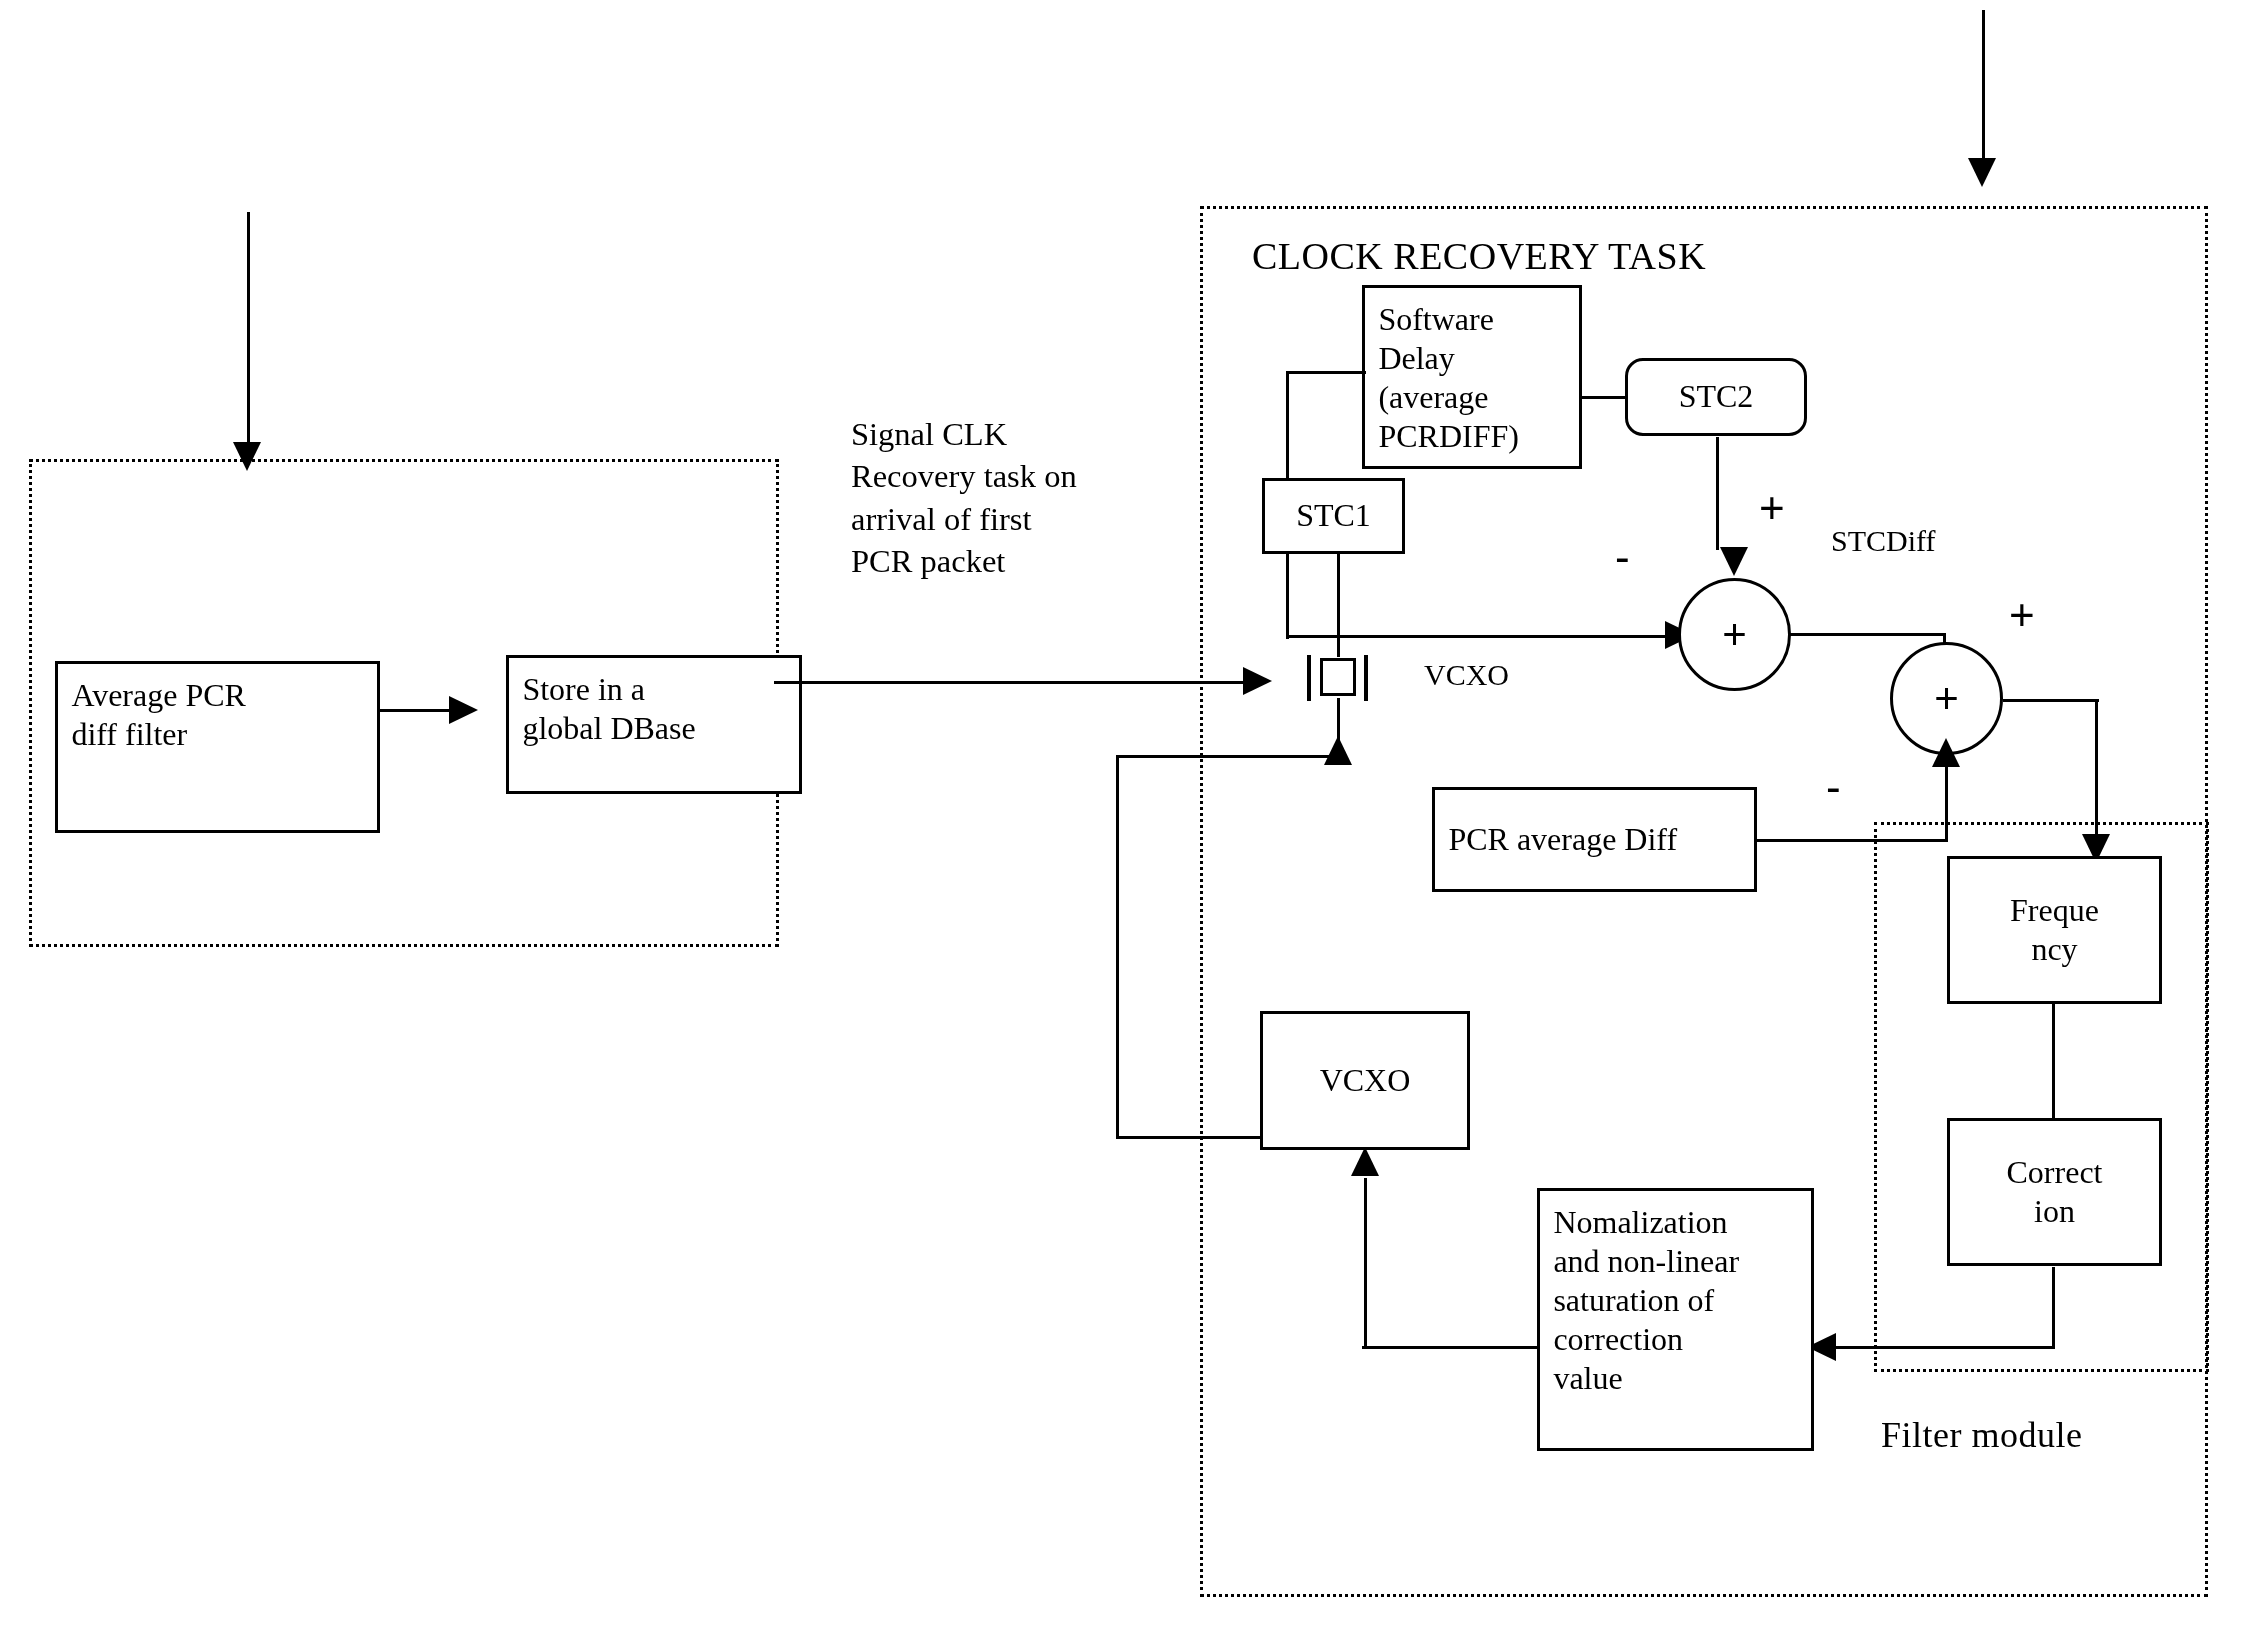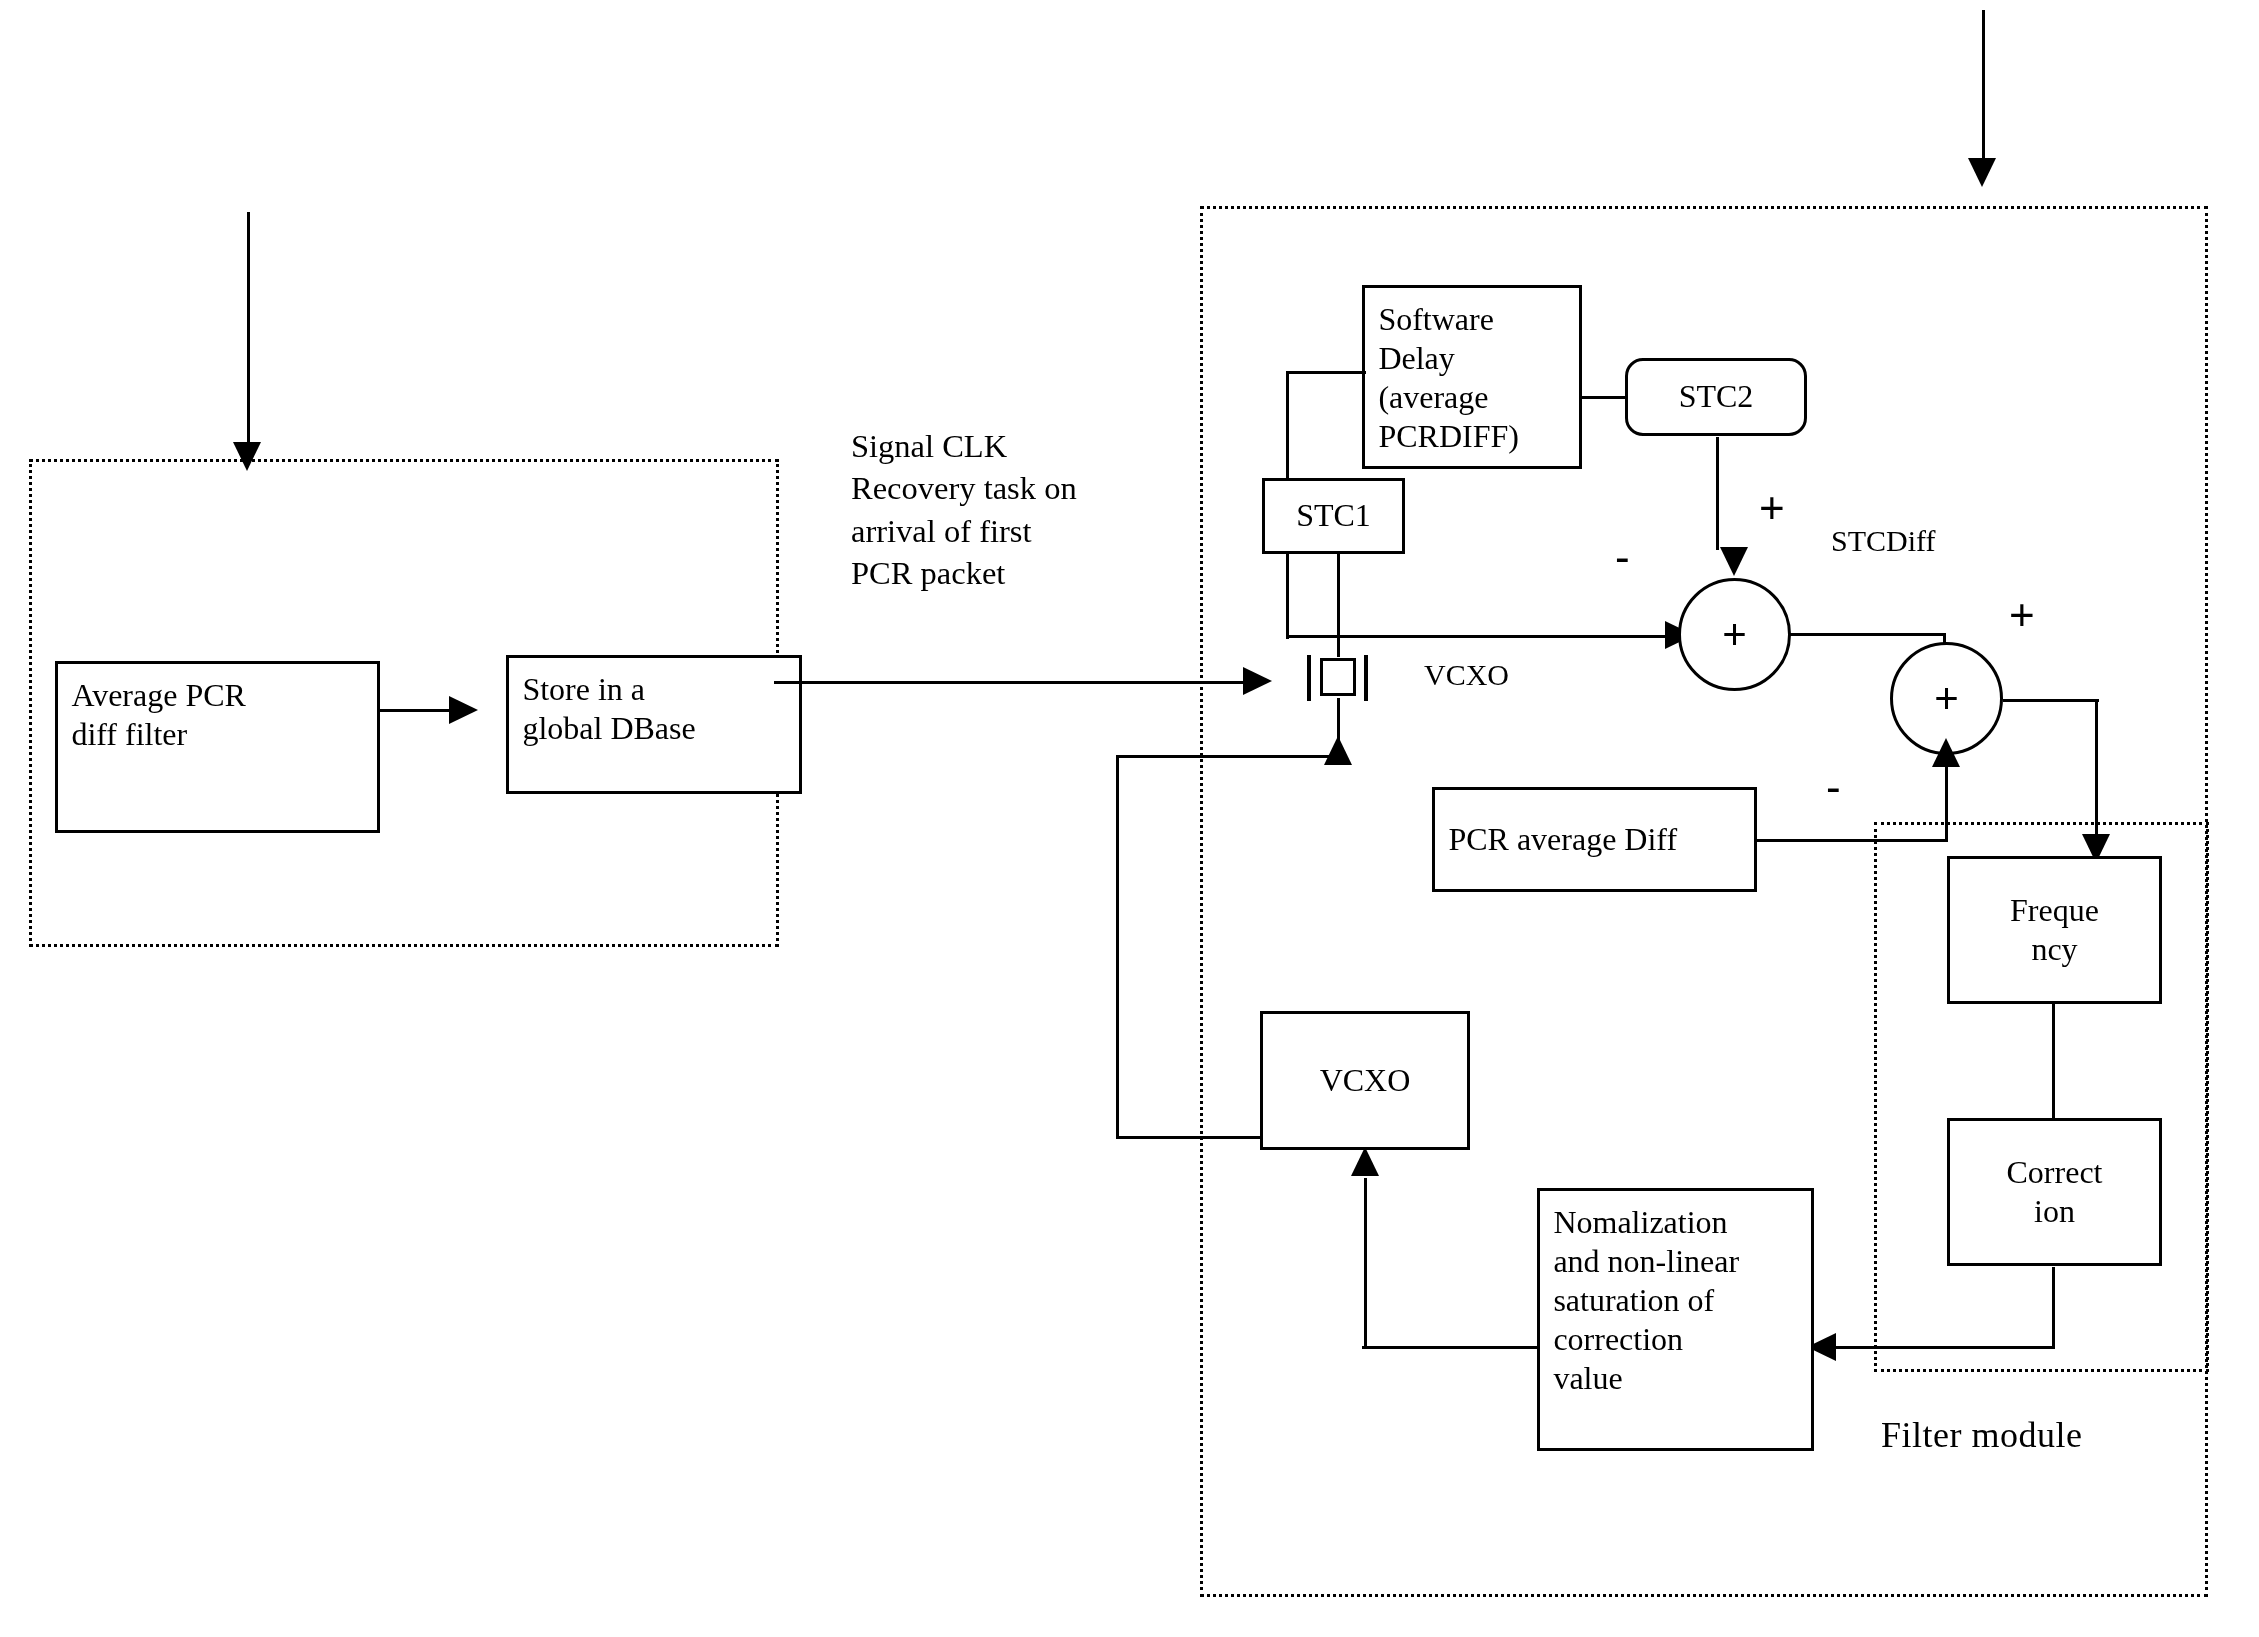--- a/index.html
+++ b/index.html
@@ -56,21 +56,20 @@
     align-items: flex-start;
     padding-top: 11.5px;
   }
   
   .free-text {
     position: absolute;
     font-size: 32.5px;
     line-height: 1.30;
     white-space: pre-line;
     text-align: left;
-    margin-top: 12px;
   }
   .sign {
     position: absolute;
     font-size: 44px;
     line-height: 1;
     font-family: "Liberation Sans", sans-serif;
   }
   .small-label {
     position: absolute;
     font-size: 30px;
@@ -183,20 +182,21 @@
   <div class="wire-h" style="left:774px; top:681px; width:478px;"></div>
   <div class="arrow right" style="left:1243px; top:667px;"></div>
 
   <div class="free-text" style="left:851px; top:413px; width:315px;">Signal CLK
 Recovery task on
 arrival of first
 PCR packet</div>
 
   <div class="dotted-region" style="left:1200px; top:206px; width:1008px; height:1391px;"></div>
 
+  <div class="region-title" style="left:1252px; top:237px;">CLOCK RECOVERY TASK</div>
 
   <div class="box topalign" style="left:1362px; top:285px; width:220px; height:184px;font-family:Liberation Serif, serif;">
     <span class="box-label">Software
 Delay
 (average
 PCRDIFF)</span>
   </div>
 
   <div class="box center" style="left:1625px; top:358px; width:182px; height:78px;border-radius:18px;">
     <span class="box-label">STC2</span>

